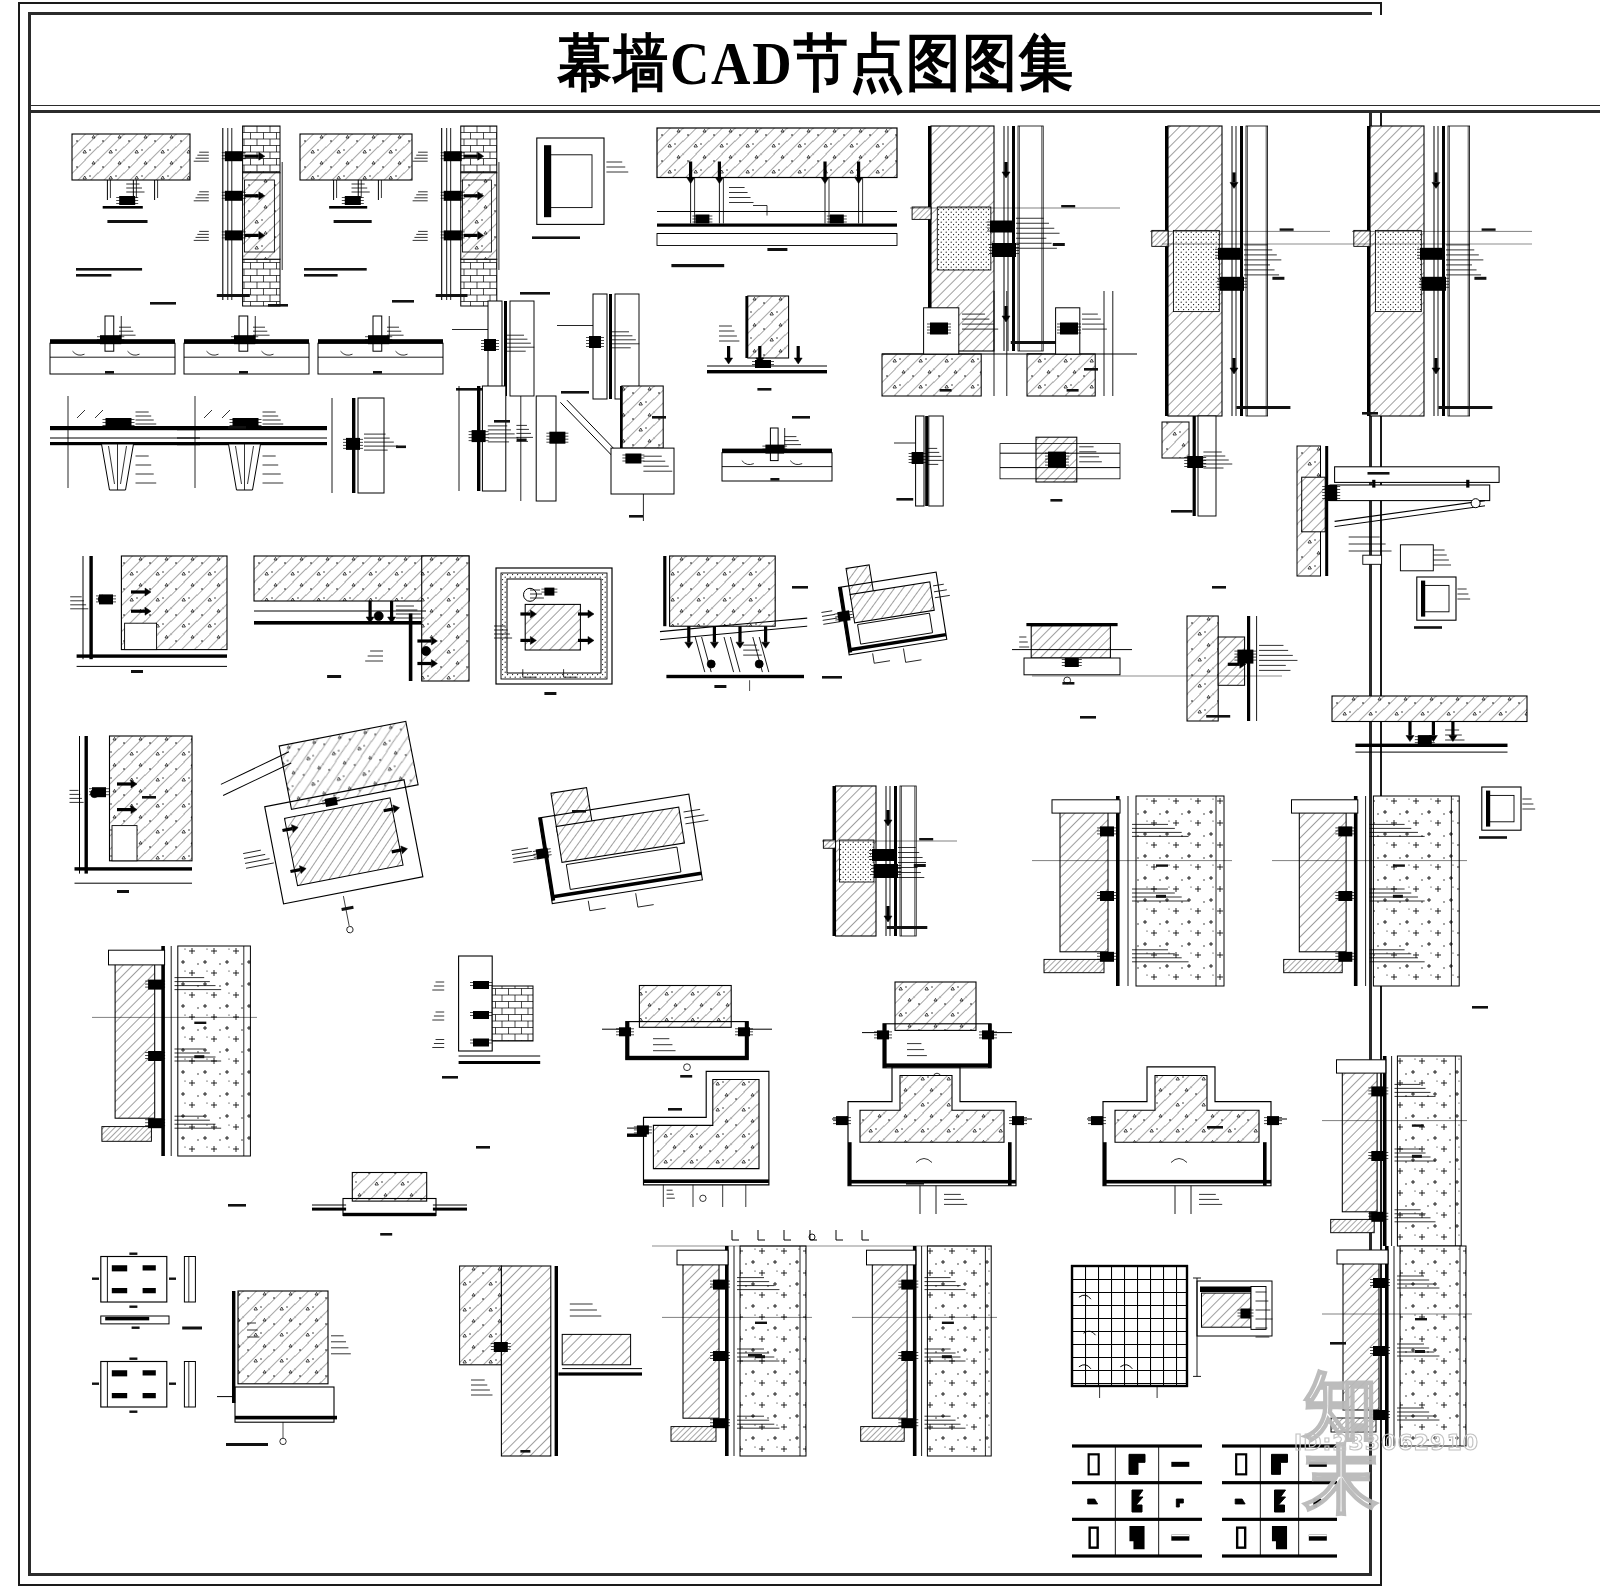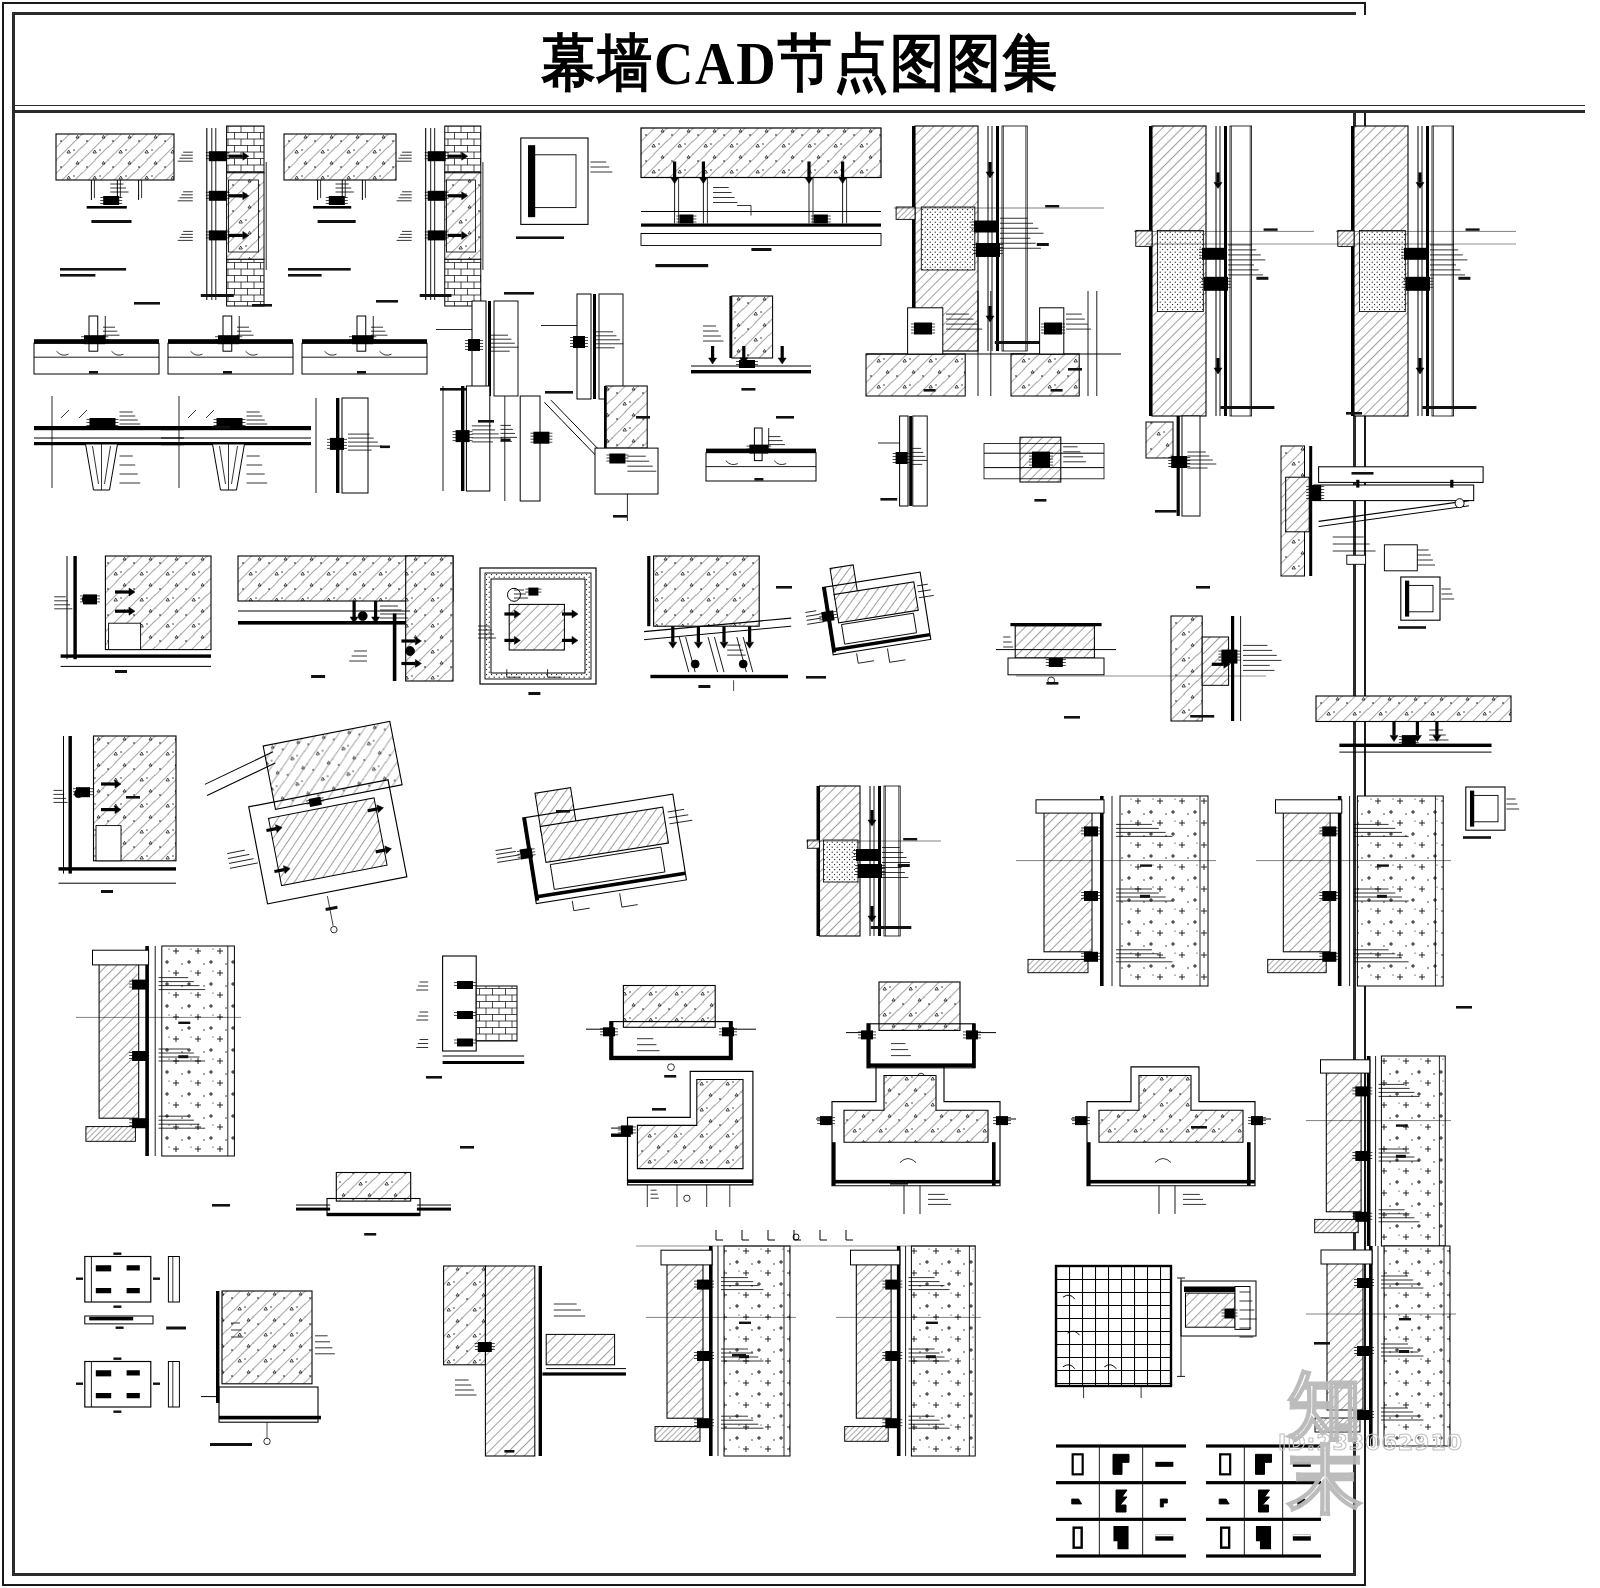--- a/index.html
+++ b/index.html
@@ -2,21 +2,21 @@
 <html><head>
 <meta charset="utf-8">
 <title>幕墙CAD节点图图集</title>
 <style>
   html,body{margin:0;padding:0;background:#ffffff;}
   body{
     width:1600px;height:1588px;overflow:hidden;
     font-family:"Liberation Serif","DejaVu Serif",serif;
     color:#000;
   }
-  #sheet{position:relative;width:1368px;height:1588px;background:#fff;box-sizing:border-box;}
+  #sheet{position:relative;width:1368px;height:1588px;background:#fff;box-sizing:border-box;margin-left:16px;}
 
   
   .frame-outer{position:absolute;left:2px;top:2px;right:2px;bottom:2px;border:2px solid #1a1a1a;box-sizing:border-box;}
   .frame-inner{position:absolute;left:12px;top:12px;right:12px;bottom:12px;border:3px solid #2b2b2b;box-sizing:border-box;}
 
   
   .titleband{position:absolute;left:15px;top:15px;width:1570px;height:98px;
       border-bottom:3px solid #2b2b2b;box-sizing:border-box;
       display:flex;align-items:center;justify-content:center;background:#fff;}
   .titleband .rule{position:absolute;left:0;bottom:4px;width:100%;height:1px;background:#2b2b2b;}

